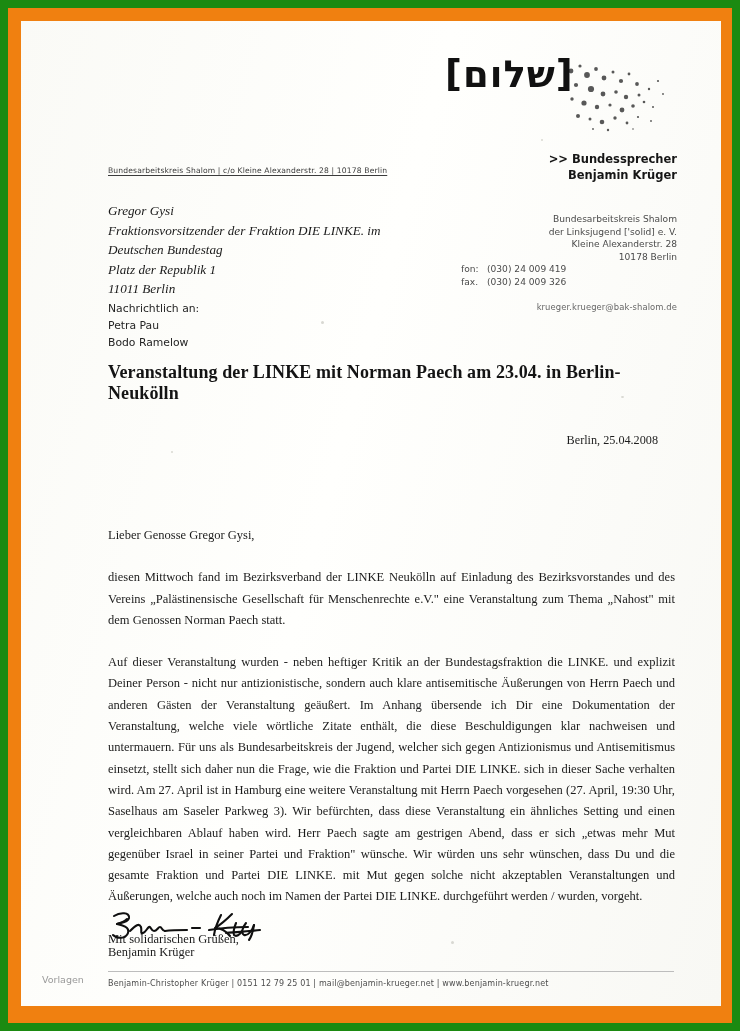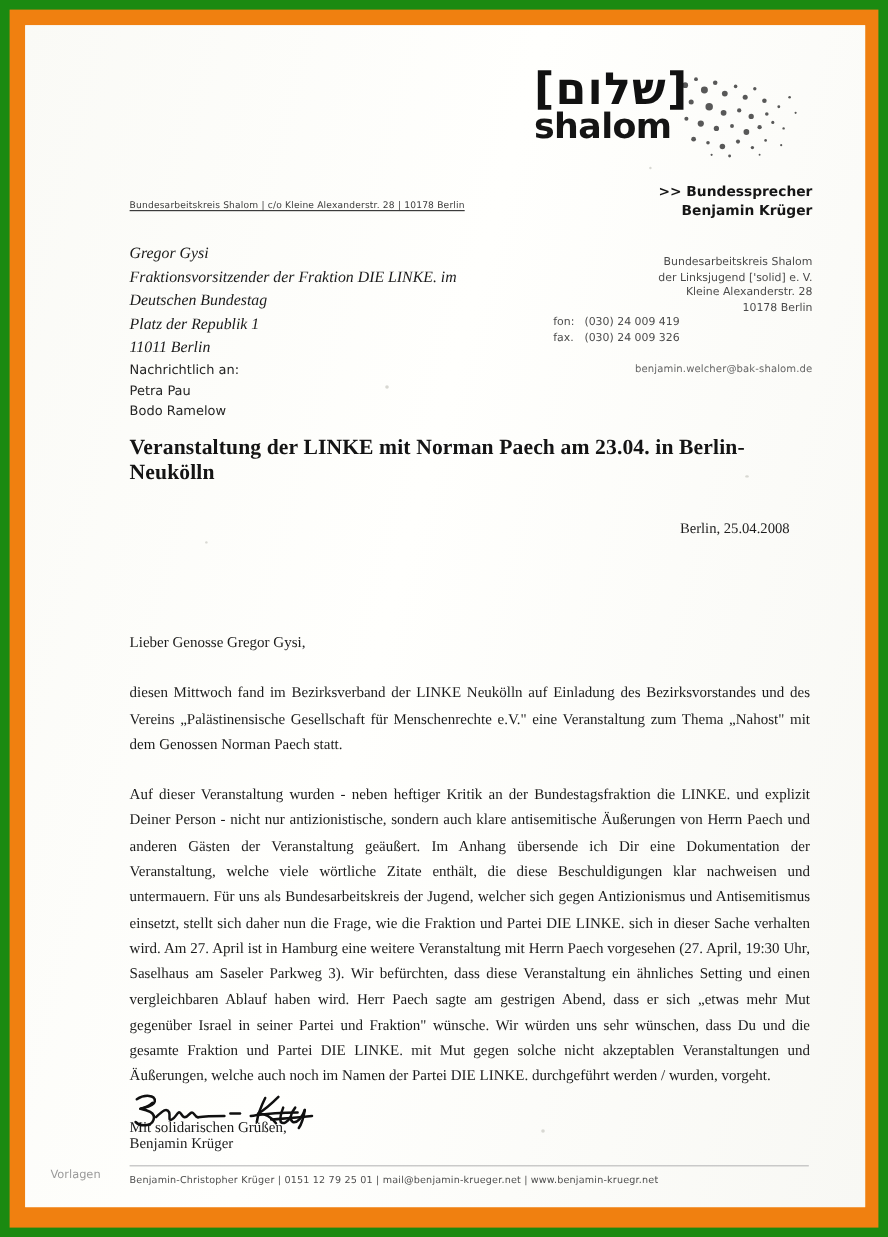--- a/index.html
+++ b/index.html
@@ -313,21 +313,20 @@
                 <circle cx="90" cy="46" r="1.0"></circle>
               <circle cx="95" cy="20" r="1.1"></circle>
                 <circle cx="100" cy="33" r="0.9"></circle>
                 <circle cx="88" cy="60" r="0.9"></circle>
               <circle cx="45" cy="69" r="1.2"></circle>
                 <circle cx="30" cy="68" r="0.9"></circle>
                 <circle cx="70" cy="68" r="0.8"></circle>
             </g>
           </svg>
           <div id="logo-hebrew">[שלום]</div>
-          <div id="logo-latin">shalom</div>
         </div>
 
         <div id="sender-block">
           <div id="sender-title">
             <div>&gt;&gt; Bundessprecher</div>
             <div>Benjamin Krüger</div>
           </div>
           <div id="sender-address">
             <div>Bundesarbeitskreis Shalom</div>
             <div>der Linksjugend ['solid] e. V.</div>
@@ -335,21 +334,21 @@
             <div>10178 Berlin</div>
             <div class="sender-contact-row">
               <span class="lbl">fon:</span>
               <span>(030) 24 009 419</span>
             </div>
             <div class="sender-contact-row">
               <span class="lbl">fax.</span>
               <span>(030) 24 009 326</span>
             </div>
           </div>
-          <div id="sender-email">benjamin.welcher@bak-shalom.de</div>
+          <div id="sender-email">krueger.krueger@bak-shalom.de</div>
         </div>
 
         <div id="return-address">Bundesarbeitskreis Shalom | c/o Kleine Alexanderstr. 28 | 10178 Berlin</div>
 
         <div id="recipient">
           <div>Gregor Gysi</div>
           <div>Fraktionsvorsitzender der Fraktion DIE LINKE. im</div>
           <div>Deutschen Bundestag</div>
           <div>Platz der Republik 1</div>
           <div>11011 Berlin</div>

